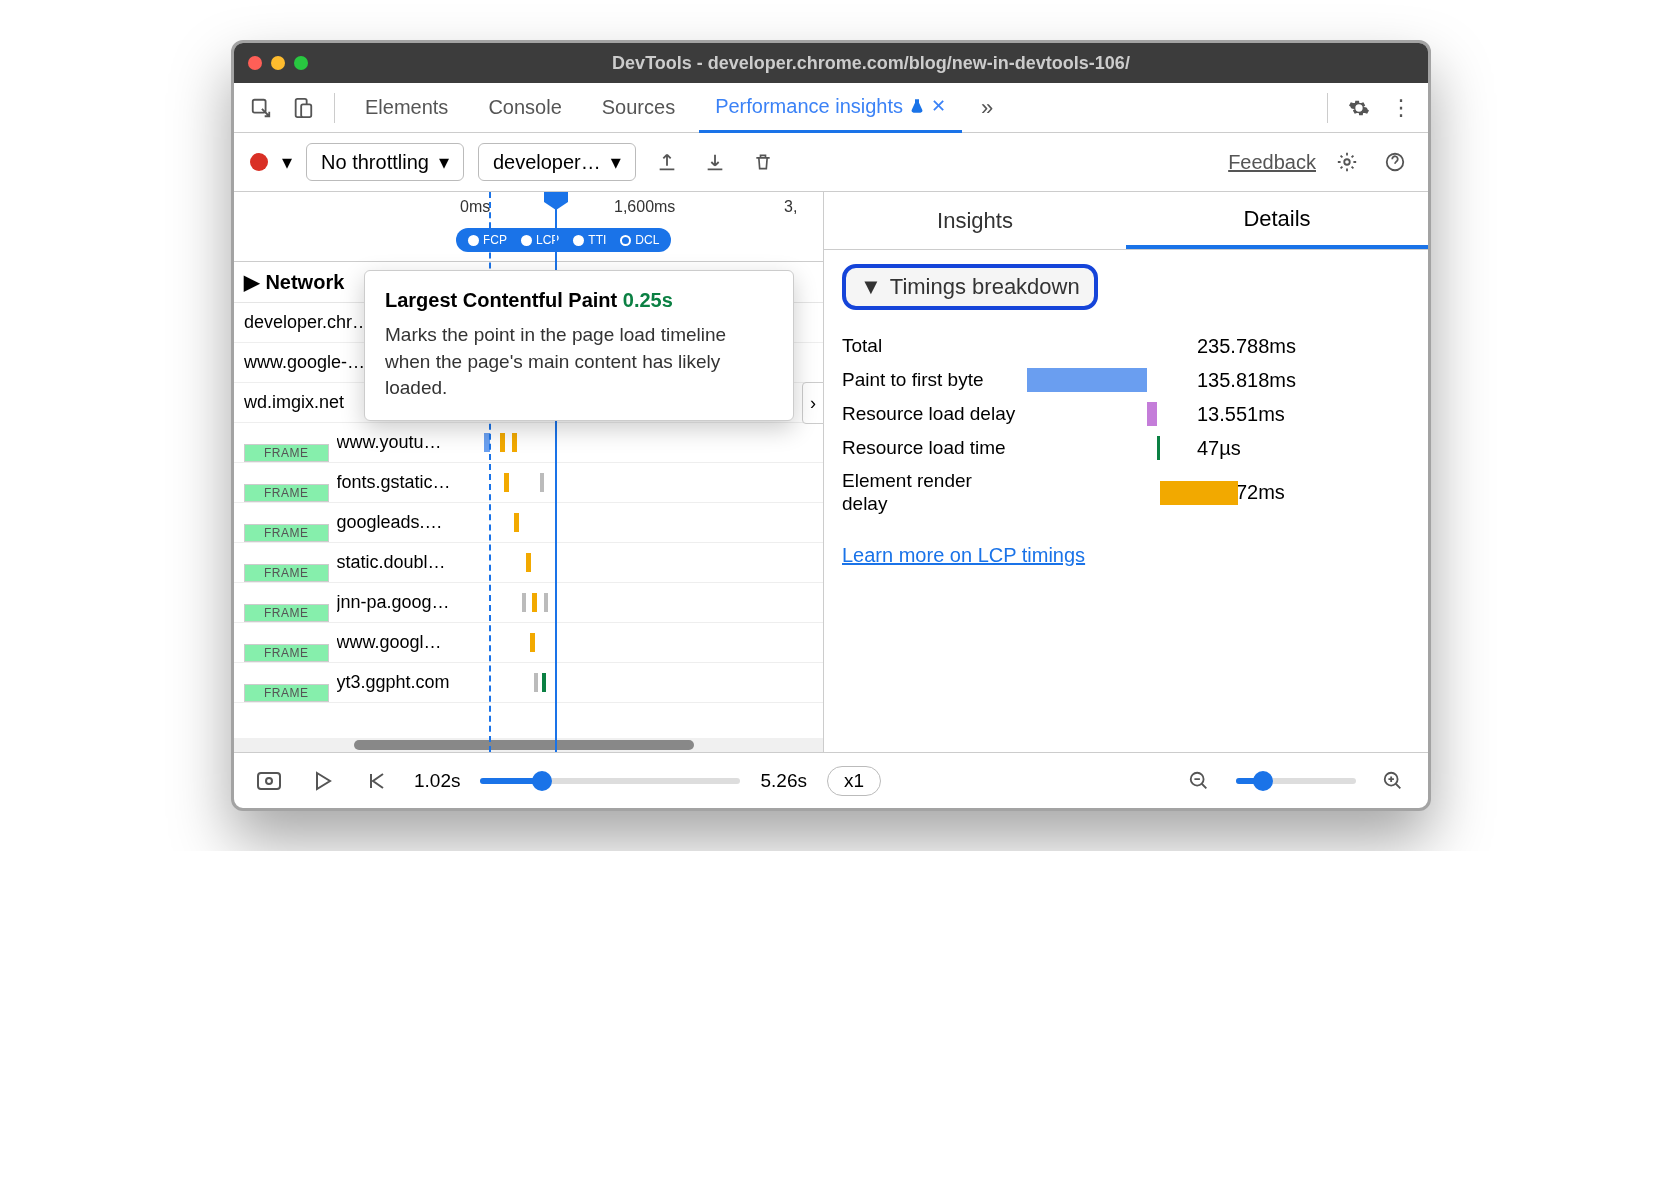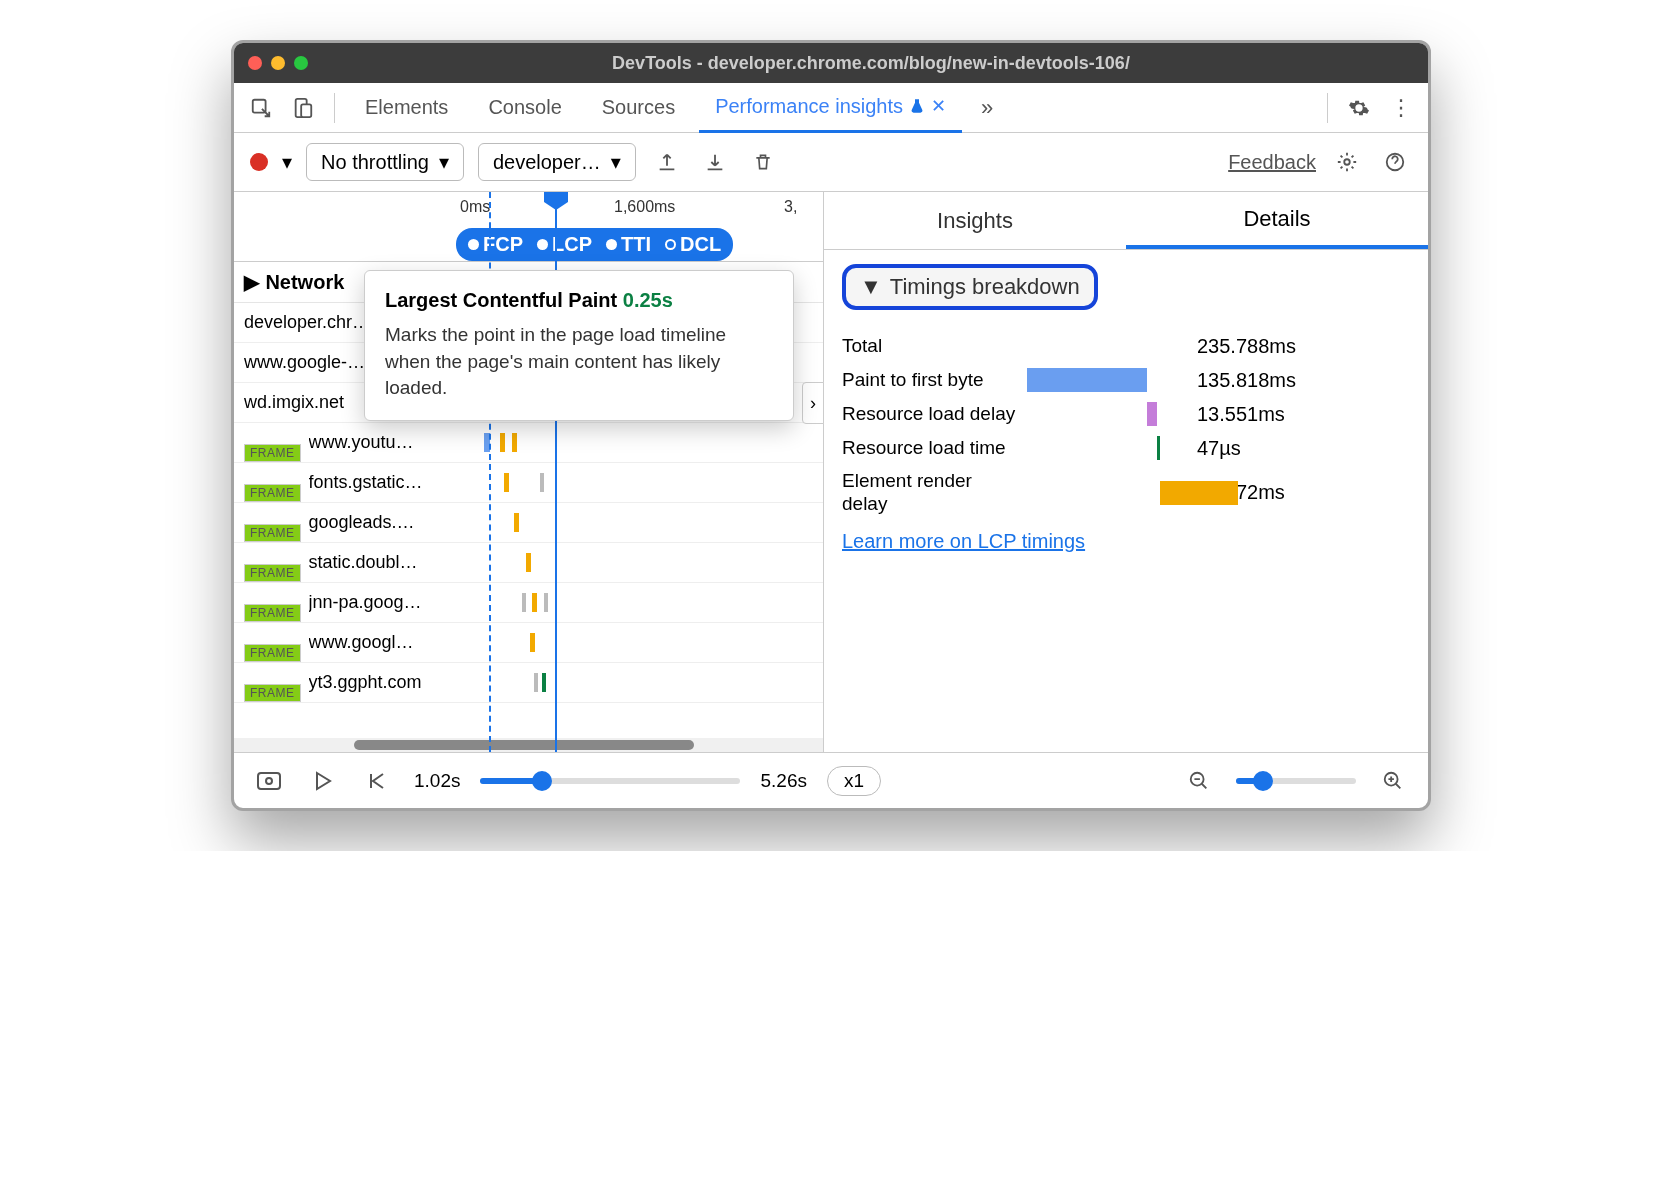--- a/index.html
+++ b/index.html
@@ -19,43 +19,43 @@
   .record-dot{width:18px;height:18px;border-radius:50%;background:#d93025;}
   .select { border:1px solid #bbb; border-radius:6px; padding:6px 14px; display:flex; align-items:center; gap:10px; font-size:20px; background:#fff;}
   .spacer{flex:1;}
   .link{color:#555; text-decoration:underline; font-size:20px;}
   .main { display:flex; height:560px; position:relative;}
   .left { width:590px; border-right:1px solid #ccc; display:flex; flex-direction:column; position:relative;}
   .ruler { height:70px; position:relative; border-bottom:1px solid #ccc;}
   .ruler-inner{position:absolute; left:220px; right:0; top:0; bottom:0;}
   .tick{position:absolute; top:6px; font-size:16px; color:#333;}
   .pills{position:absolute; left:222px; top:36px; display:flex; background:#1a73e8; border-radius:16px; padding:3px 6px; gap:2px; align-items:center;}
-  .pill{color:#fff; font-size:20px; font-weight:700; display:flex; align-items:center; gap:4px; padding:2px 6px;}
+  .pill{color:#fff; font-size:12px; font-weight:400; display:flex; align-items:center; gap:4px; padding:2px 6px;}
   .pill-dot{width:11px;height:11px;border-radius:50%;background:#fff;}
   .pill-dot.outline{background:transparent;border:2px solid #fff;}
   .marker{position:absolute; top:0; width:24px; height:18px; background:#1a73e8; left:310px; clip-path: polygon(0 0,100% 0,100% 55%,50% 100%,0 55%);}
   .vline{position:absolute; top:0; bottom:0; width:2px; background:#1a73e8; left:321px; z-index:1;}
   .vline.dashed{border-left:2px dashed #1a73e8; background:none; left:255px;}
   .section-hdr{padding:8px 10px; font-weight:700; font-size:20px; display:flex; align-items:center; gap:6px; border-bottom:1px solid #e5e5e5;}
   .row{display:flex; align-items:center; height:40px; border-bottom:1px solid #eee; font-size:18px; padding-left:10px; gap:8px; position:relative;}
-  .frame-badge{background:#84cc16; border:1px solid #ccc; font-size:12px; padding:1px 5px; color:#555; letter-spacing:0.5px;margin-top:20px;}
+  .frame-badge{background:#86efac; border:1px solid #ccc; font-size:12px; padding:1px 19px; color:#555; letter-spacing:0.5px;margin-top:20px;}
   .row .label{width:200px; overflow:hidden; text-overflow:ellipsis; white-space:nowrap;}
   .bars{position:absolute; left:240px; right:0; top:6px; bottom:6px;}
   .bar{position:absolute; top:4px; bottom:4px;}
   .right{flex:1; display:flex; flex-direction:column;}
   .rtabs{display:flex; border-bottom:1px solid #ccc; height:58px;}
   .rtab{flex:1; display:flex; align-items:center; justify-content:center; font-size:22px; color:#333;}
   .rtab.active{border-bottom:4px solid #1a73e8; color:#000; font-weight:500;}
   .details{padding:14px 18px; font-size:20px; overflow:auto;}
   .accordion{display:inline-flex; align-items:center; gap:8px; font-size:22px; padding:6px 14px; border:4px solid #1544d9; border-radius:14px; color:#333; margin-bottom:14px; background:#f5f5f5;}
   .metric{display:flex; align-items:center; margin:10px 0; gap:10px;}
   .metric .name{width:175px; font-size:19px; line-height:1.2;}
   .metric .chart{width:160px; height:24px; position:relative;}
   .metric .val{font-size:20px;}
-  .learn{color:#1a73e8; text-decoration:underline; font-size:20px; display:inline-block; margin-top:4px;}
+  .learn{color:#1a73e8; text-decoration:underline; font-size:20px; display:inline-block; margin-top:18px;}
   .tooltip{position:absolute; left:130px; top:78px; width:430px; background:#fff; border:1px solid #ccc; border-radius:6px; box-shadow:0 8px 24px rgba(0,0,0,0.2); padding:18px 20px; z-index:5;}
   .tooltip h4{font-size:20px; font-weight:700; margin-bottom:10px;}
   .tooltip .lcp-val{color:#0b8043; font-weight:700;}
   .tooltip p{font-size:19px; color:#333; line-height:1.4;}
   .arrowbtn{position:absolute; right:-1px; top:190px; width:22px; height:42px; border:1px solid #ccc; background:#fff; border-radius:4px 0 0 4px; display:flex; align-items:center; justify-content:center; font-size:18px;}
   .footer{height:56px; border-top:1px solid #ccc; display:flex; align-items:center; padding:0 18px; gap:20px; font-size:19px;}
   .slider{flex:0 0 260px; height:6px; background:#ddd; border-radius:3px; position:relative;}
   .slider .fill{position:absolute; left:0; top:0; bottom:0; background:#1a73e8; border-radius:3px;}
   .slider .thumb{position:absolute; top:-7px; width:20px; height:20px; border-radius:50%; background:#1a73e8;}
   .zoom-pill{border:1px solid #bbb; border-radius:16px; padding:3px 16px;}

